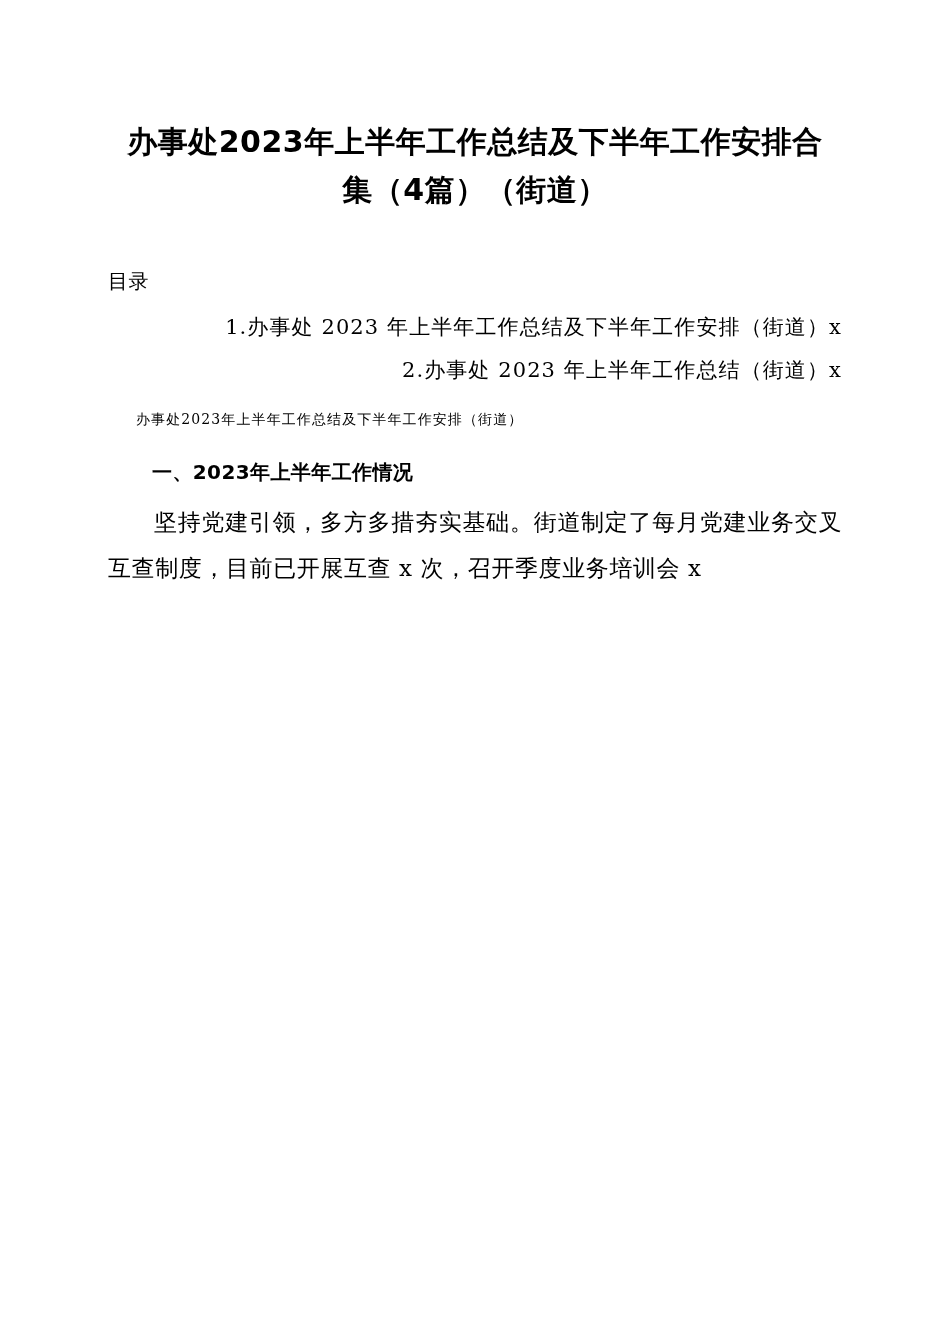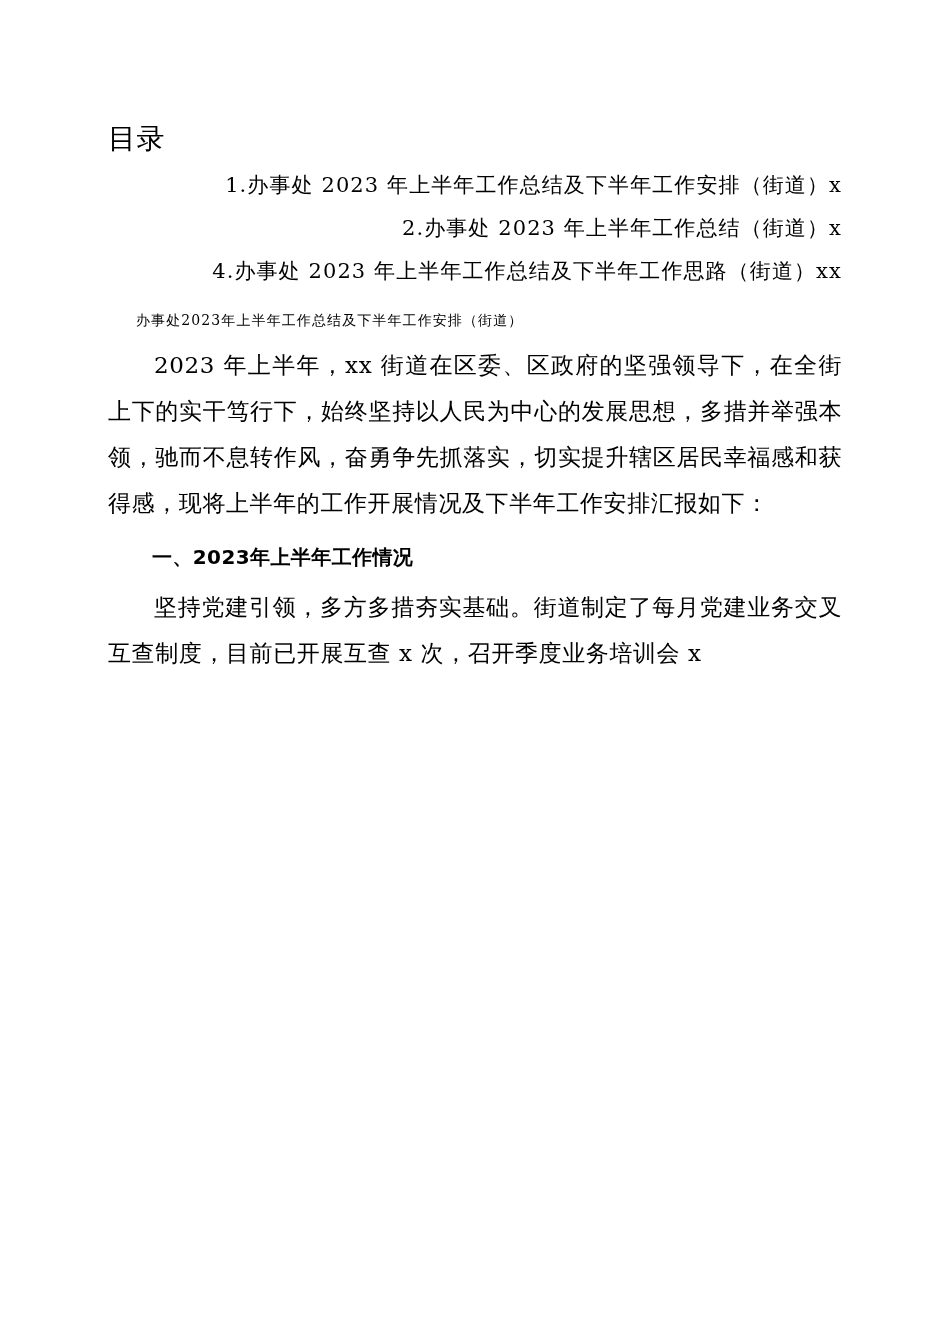--- a/index.html
+++ b/index.html
@@ -25,21 +25,21 @@
     font-family: "DejaVu Sans", "Liberation Sans", sans-serif;
     font-weight: bold;
     font-size: 30px;
     line-height: 48px;
     text-align: center;
     letter-spacing: 0.5px;
     margin: 0 0 46px 0;
     padding: 0 6px;
   }
   .toc-heading {
-    font-size: 28px;
+    font-size: 20px;
     line-height: 42px;
     margin: 0 0 4px 0;
     letter-spacing: 0.6px;
   }
   .toc-item {
     font-size: 21px;
     line-height: 43px;
     letter-spacing: 1.1px;
     text-indent: 28px;
     margin: 0;
@@ -69,28 +69,27 @@
     letter-spacing: 0.4px;
     text-indent: 44px;
     margin: 8px 0 4px 0;
   }
 </style>
 </head>
 <body>
 
 <div class="page">
 
+  <h1 class="doc-title">办事处2023年上半年工作总结及下半年工作安排合集（4篇）（街道）</h1>
 
   <div class="toc-heading">目录</div>
 
   <p class="toc-item">1.办事处 2023 年上半年工作总结及下半年工作安排（街道）x</p>
   <p class="toc-item">2.办事处 2023 年上半年工作总结（街道）x</p>
-  <p class="toc-item">4.办事处 2023 年上半年工作总结及下半年工作思路（街道）xx</p>
 
   <p class="lead-line">办事处2023年上半年工作总结及下半年工作安排（街道）</p>
 
-  <p class="body-para">2023 年上半年，xx 街道在区委、区政府的坚强领导下，在全街上下的实干笃行下，始终坚持以人民为中心的发展思想，多措并举强本领，驰而不息转作风，奋勇争先抓落实，切实提升辖区居民幸福感和获得感，现将上半年的工作开展情况及下半年工作安排汇报如下：</p>
 
   <h2 class="section-heading">一、2023年上半年工作情况</h2>
 
   <p class="body-para">坚持党建引领，多方多措夯实基础。街道制定了每月党建业务交叉互查制度，目前已开展互查 x 次，召开季度业务培训会 x</p>
 
 </div>
 
 </body></html>

